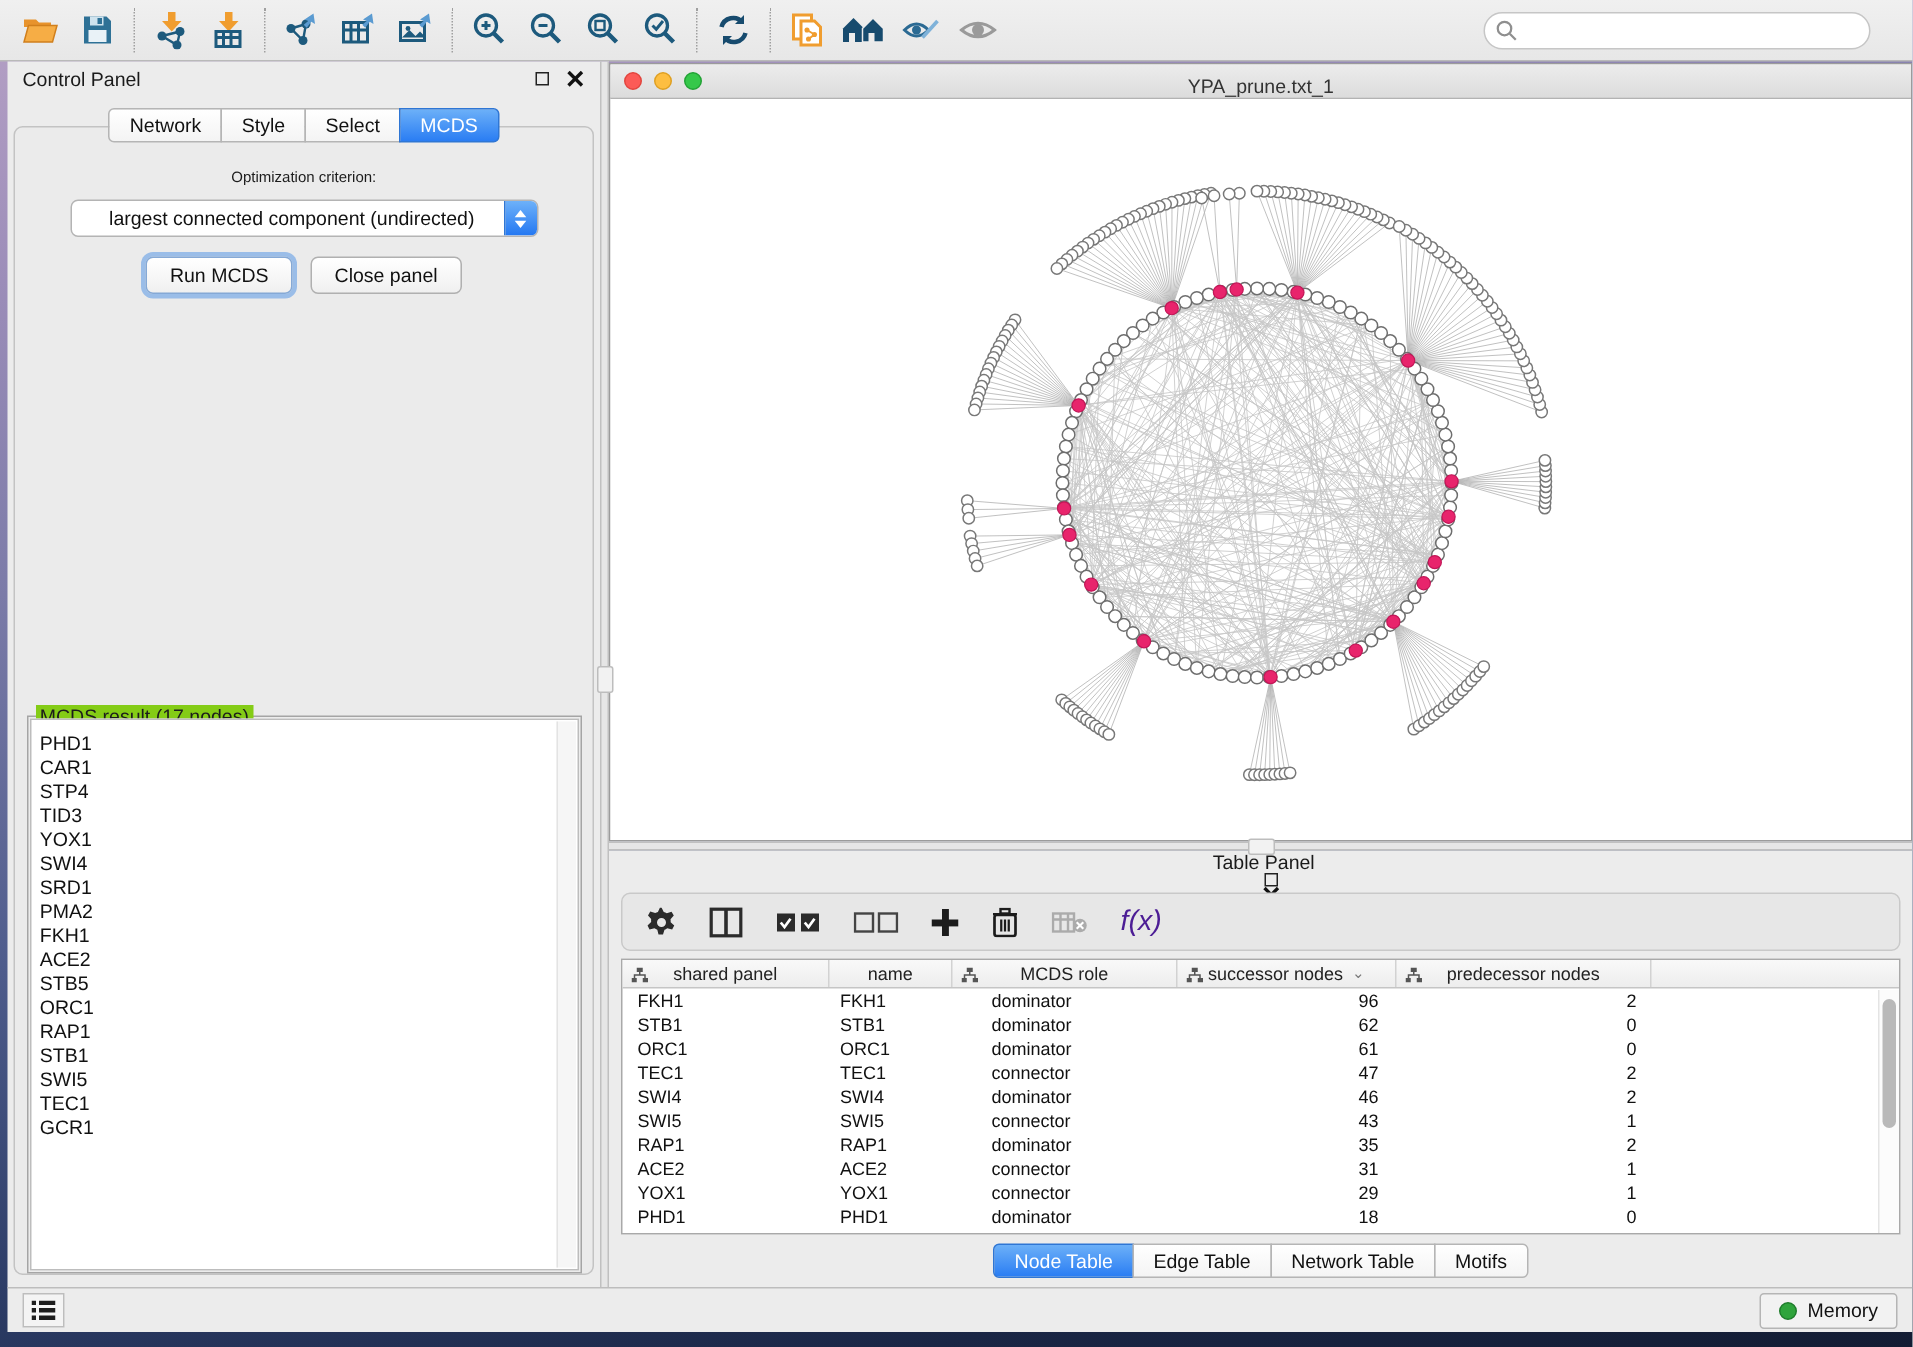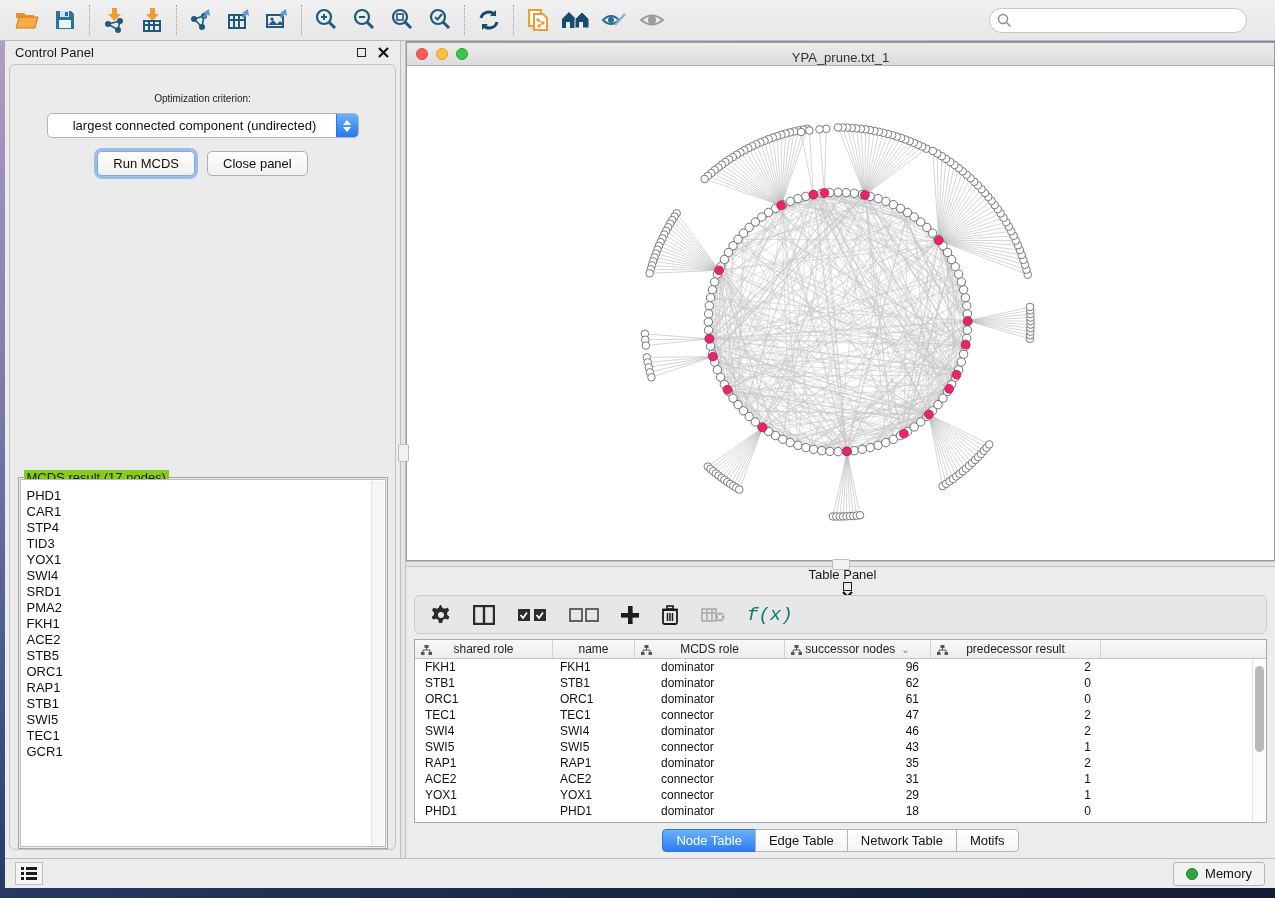--- a/index.html
+++ b/index.html
@@ -62,21 +62,21 @@
     display:flex; align-items:flex-end; justify-content:center; font-size:13px; color:#333; }
   .traffic { position:absolute; left:9px; top:5px; display:flex; gap:8px; }
   .light { width:12px; height:12px; border-radius:50%; }
   .net-content { flex:1; background:#fff; overflow:hidden; }
   .net-content svg { display:block; width:100%; height:100%; }
   
   .table-panel { flex:1; background:#ececec; display:flex; flex-direction:column; min-height:0; }
   .tp-toolbar { margin:5px 8px 0 8px; height:40px; background:#e7e7e7; border:1px solid #c9c9c9; border-radius:6px;
     display:flex; align-items:center; padding-left:16px; gap:22px; }
   .tp-icon { display:flex; align-items:center; justify-content:center; }
-  .fx-label { font-family:Liberation Mono, monospace; font-style:italic; font-size:19px; color:#0f766e; }
+  .fx-label { font-family:Liberation Sans, sans-serif; font-style:italic; font-size:19px; color:#4c1d95; }
   .tp-table { margin:5px 8px 0 8px; height:188px; background:#fff; border:1px solid #a9a9a9; position:relative; overflow:hidden; }
   .t-header { display:flex; height:19px; background:linear-gradient(#f9f9f9,#ededed); border-bottom:1px solid #c5c5c5; }
   .th-cell { position:relative; display:flex; align-items:center; justify-content:center; font-size:12px; color:#222;
     border-right:1px solid #d2d2d2; }
   .th-tree { position:absolute; left:6px; top:4px; }
   .th-sort { margin-left:6px; color:#777; font-size:10px; }
   .t-row { display:flex; height:16px; align-items:center; }
   .t-cell { font-size:12px; color:#111; white-space:nowrap; overflow:hidden; }
   .c0 { width:138px; padding-left:10px; } .c1 { width:82px; padding-left:7px; } .c2 { width:150px; padding-left:26px; }
   .c3 { width:146px; text-align:right; padding-right:12px; } .c4 { width:170px; text-align:right; padding-right:10px; }
@@ -249,20 +249,26 @@
       <span class="ph-icon">
           <span class="float-box"></span>
         </span>
       <span class="ph-icon">
         <svg width="11" height="11" viewBox="0 0 11 11">
             <line x1="1" y1="1" x2="10" y2="10" stroke="#111" stroke-width="2.2"></line>
             <line x1="10" y1="1" x2="1" y2="10" stroke="#111" stroke-width="2.2"></line>
           </svg>
       </span>
     </div>
+    <div class="cp-tabs">
+        <div class="seg-tab">Network</div>
+        <div class="seg-tab">Style</div>
+        <div class="seg-tab">Select</div>
+        <div class="seg-tab active">MCDS</div>
+      </div>
     <div class="cp-content">
       <div class="opt-label">Optimization criterion:</div>
       <div class="dropdown">
         <span class="dd-value">largest connected component (undirected)</span>
         <span class="dd-stepper">
           <svg width="8" height="5" viewBox="0 0 8 5">
               <path d="M0 5 L4 0 L8 5 Z" fill="#fff"></path>
             </svg>
           <svg width="8" height="5" viewBox="0 0 8 5">
               <path d="M0 0 L4 5 L8 0 Z" fill="#fff"></path>
@@ -1260,21 +1266,21 @@
         <div class="t-header">
             <div class="th-cell c0">
               <span class="th-tree"><svg width="11" height="10" viewBox="0 0 11 10">
                   <g fill="#555">
                     <rect x="3.5" y="0" width="4" height="3"></rect>
                     <rect x="0" y="7" width="3.5" height="3"></rect>
                     <rect x="7.5" y="7" width="3.5" height="3"></rect>
                   </g>
                   <path d="M5.5 3 v2 M2 7 V5 h7 v2" stroke="#555" fill="none"></path>
                 </svg></span>
-              <span>shared role</span>
+              <span>shared panel</span>
             </div>
             <div class="th-cell c1">
               <span>name</span>
             </div>
             <div class="th-cell c2">
               <span class="th-tree"><svg width="11" height="10" viewBox="0 0 11 10">
                   <g fill="#555">
                     <rect x="3.5" y="0" width="4" height="3"></rect>
                     <rect x="0" y="7" width="3.5" height="3"></rect>
                     <rect x="7.5" y="7" width="3.5" height="3"></rect>
@@ -1297,21 +1303,21 @@
             </div>
             <div class="th-cell c4">
               <span class="th-tree"><svg width="11" height="10" viewBox="0 0 11 10">
                   <g fill="#555">
                     <rect x="3.5" y="0" width="4" height="3"></rect>
                     <rect x="0" y="7" width="3.5" height="3"></rect>
                     <rect x="7.5" y="7" width="3.5" height="3"></rect>
                   </g>
                   <path d="M5.5 3 v2 M2 7 V5 h7 v2" stroke="#555" fill="none"></path>
                 </svg></span>
-              <span>predecessor result</span>
+              <span>predecessor nodes</span>
             </div>
             <div class="th-cell t-fill"></div>
           </div>
         <div>
             <div class="t-row">
               <div class="t-cell c0">FKH1</div>
               <div class="t-cell c1">FKH1</div>
               <div class="t-cell c2">dominator</div>
               <div class="t-cell c3">96</div>
               <div class="t-cell c4">2</div>

